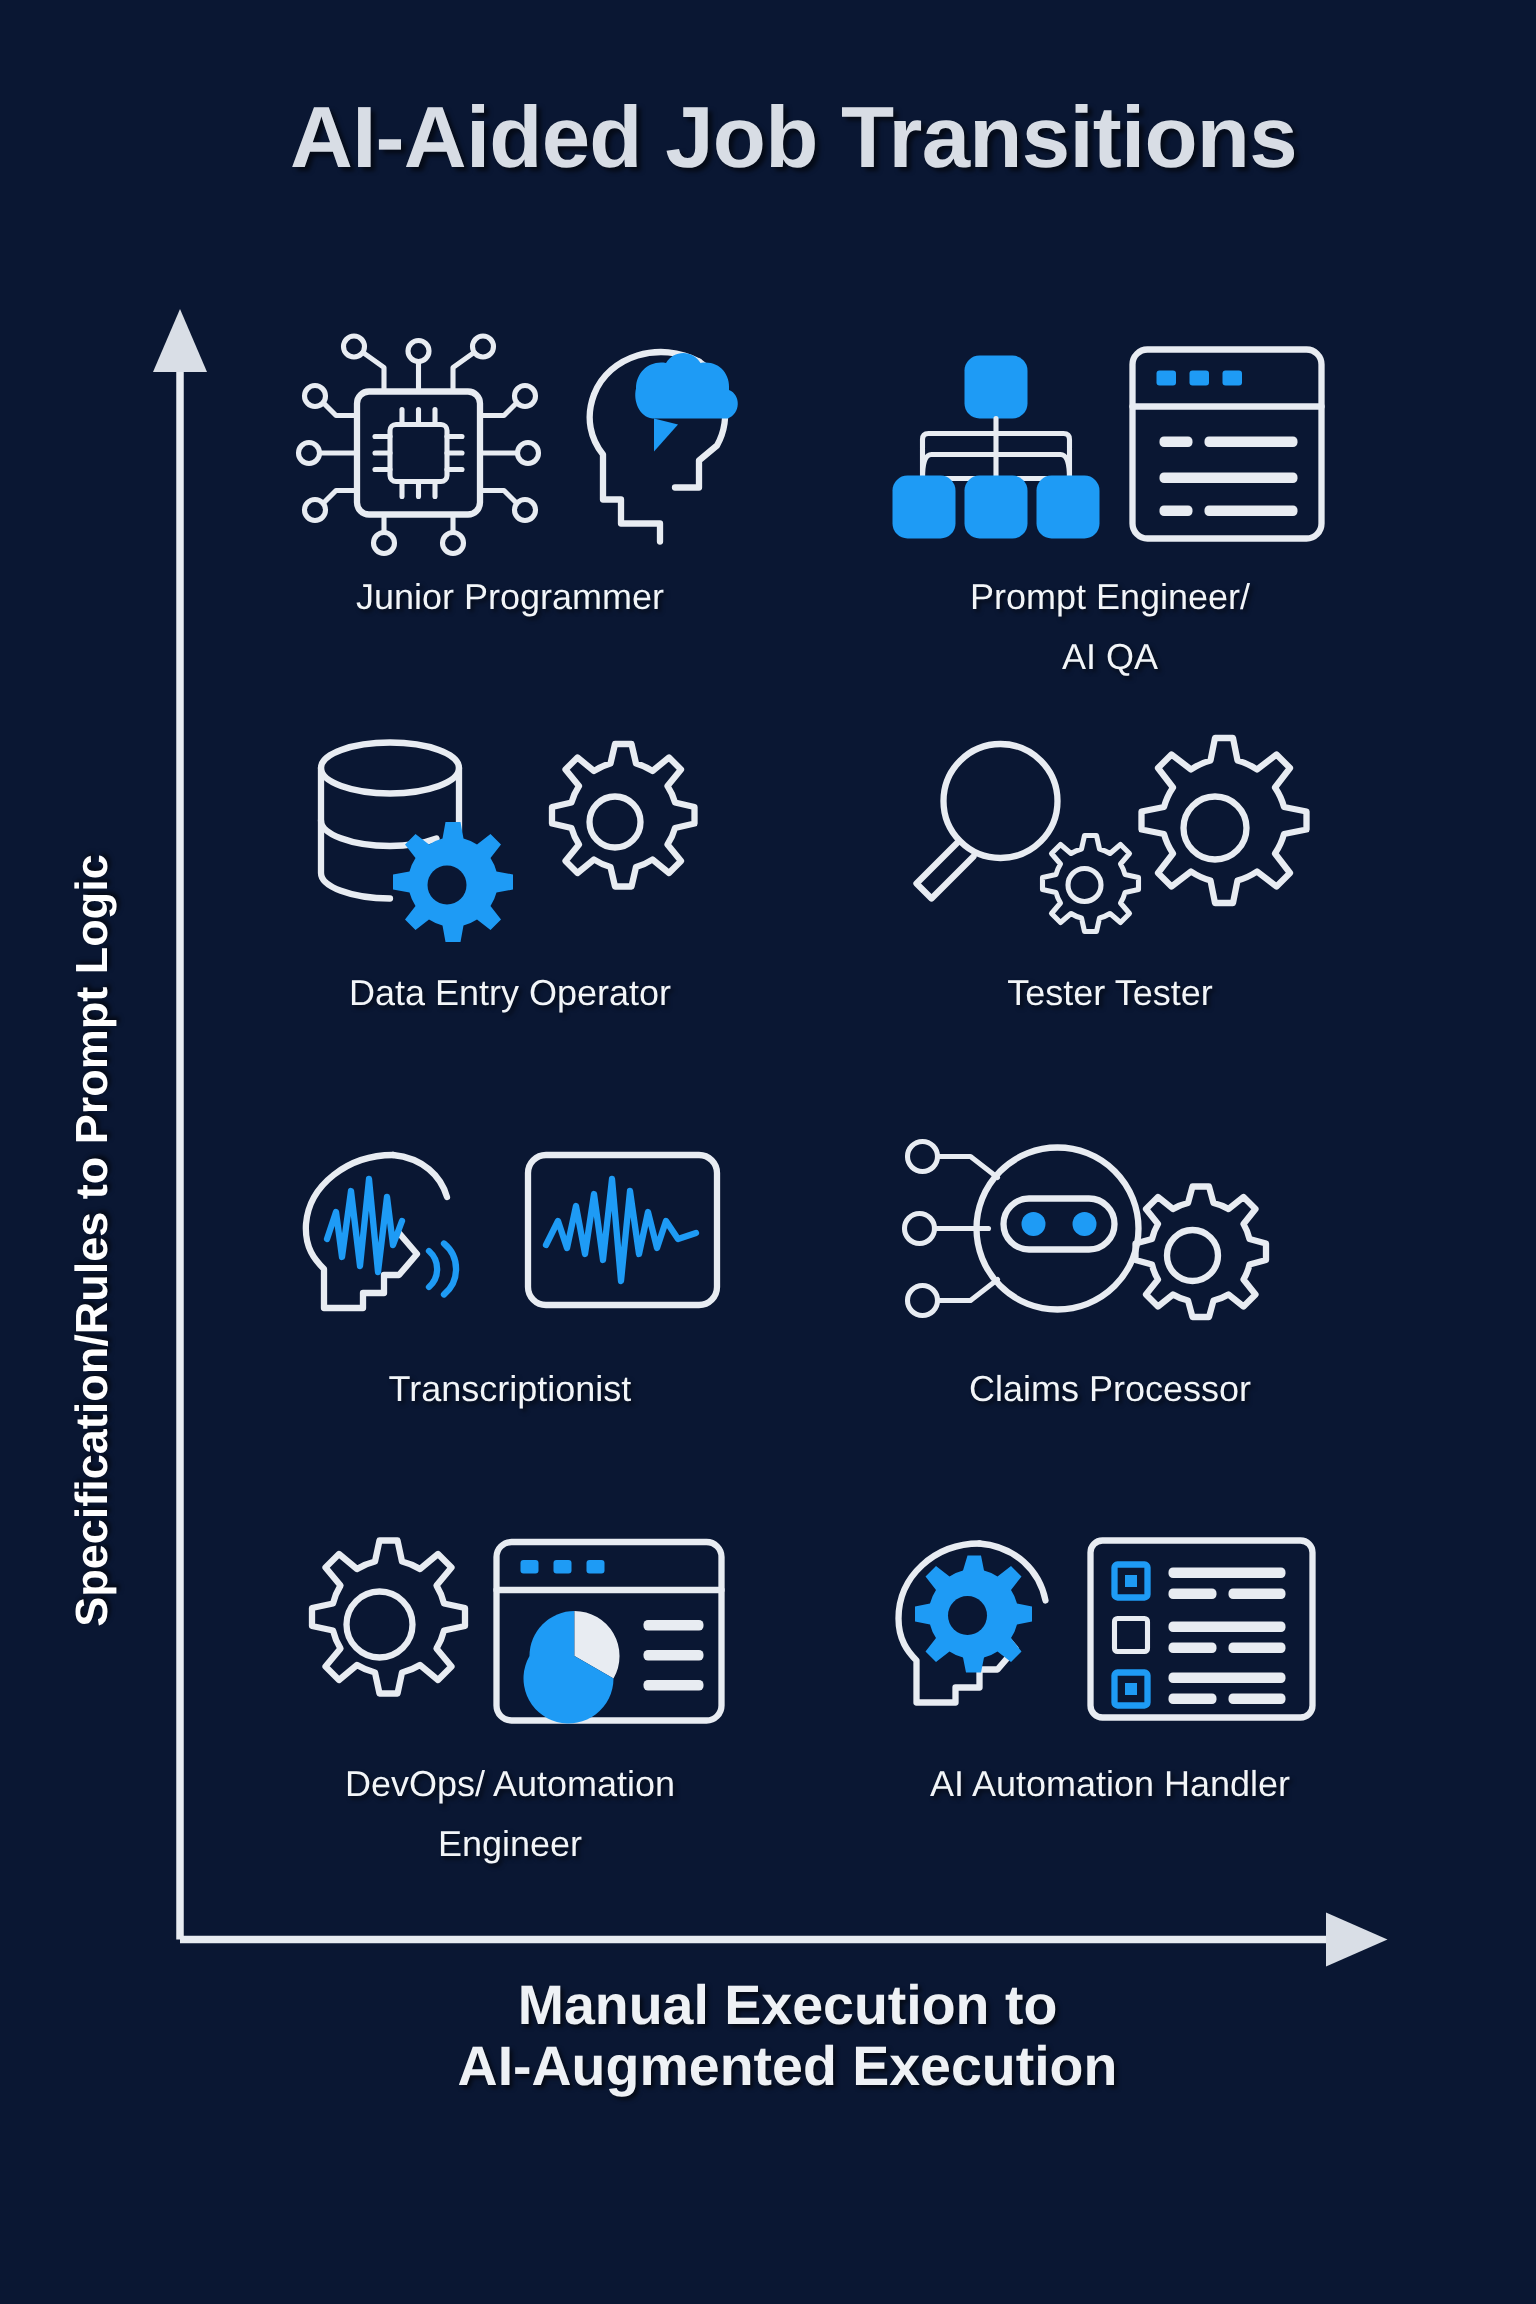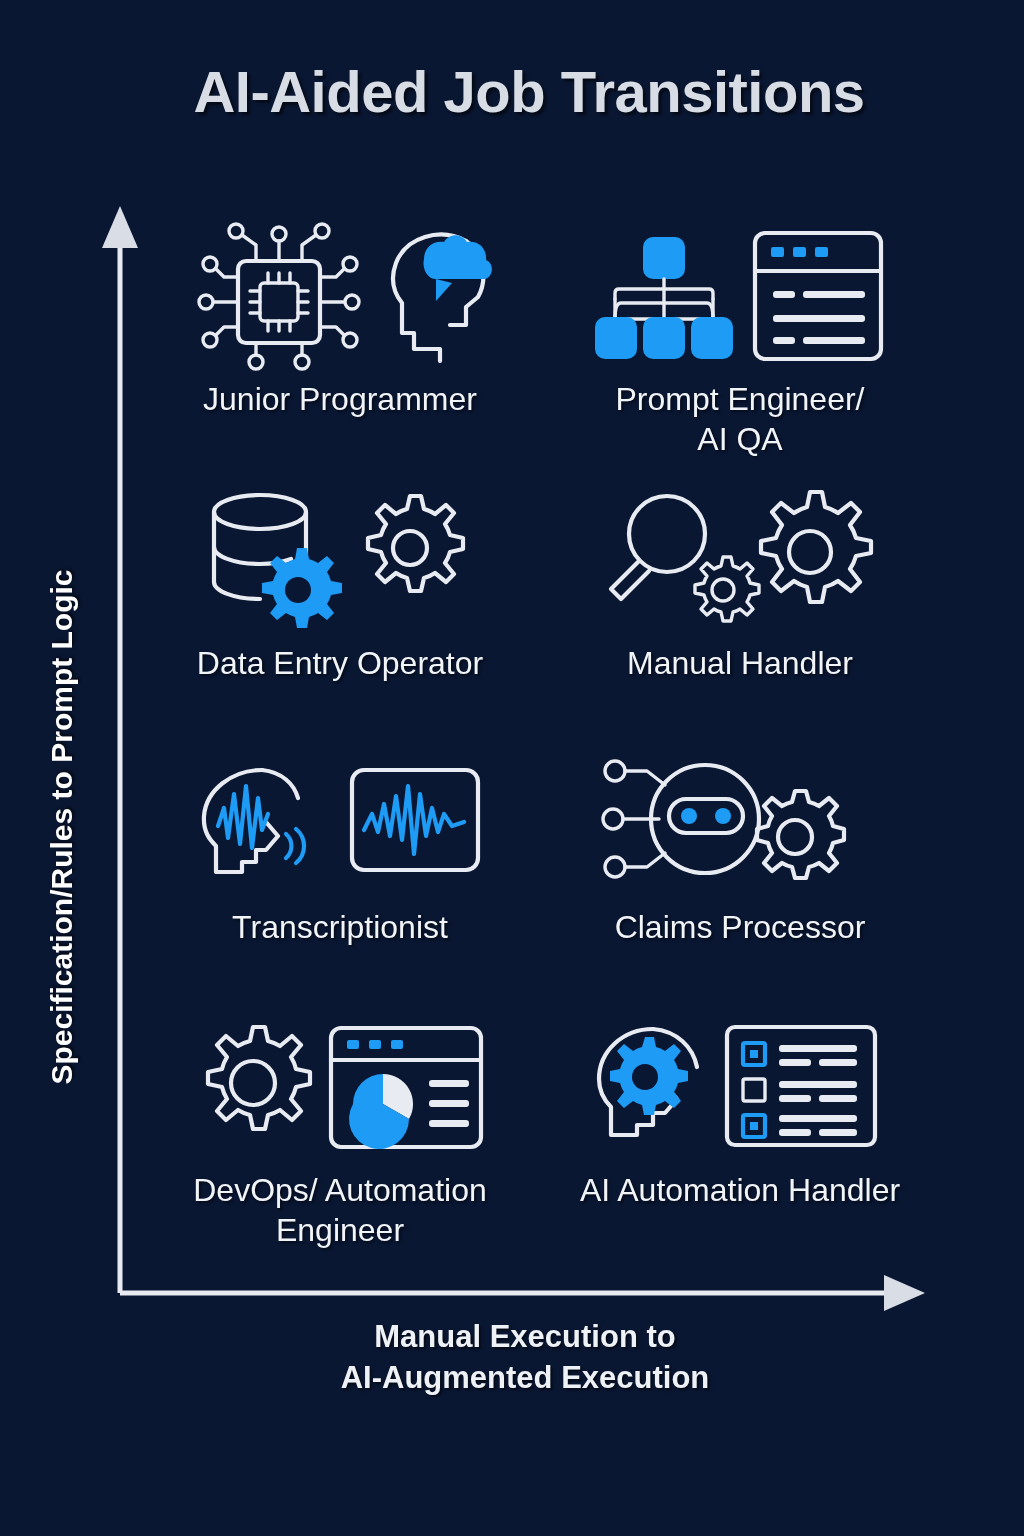--- a/index.html
+++ b/index.html
@@ -57,21 +57,21 @@
     white-space: nowrap;
   }
 
   
   #xlabel {
     position: absolute;
     left: 120px;
     top: 1316px;
     width: 810px;
     text-align: center;
-    font-size: 31px;
+    font-size: 37px;
     font-weight: bold;
     line-height: 41px;
     color: #eef1f5;
     text-shadow: 2px 2px 3px rgba(0,0,0,0.6);
   }
 
   
   #grid {
     position: absolute;
     left: 140px;
@@ -91,21 +91,21 @@
   }
   .icon-wrap {
     height: 150px;
     display: flex;
     align-items: center;
     justify-content: center;
   }
   .cell-label {
     margin-top: 8px;
     text-align: center;
-    font-size: 32px;
+    font-size: 24px;
     line-height: 40px;
     color: #f2f5f8;
     text-shadow: 2px 2px 3px rgba(0,0,0,0.55);
     font-weight: normal;
   }
   svg { display: block; overflow: visible; }
   .st { stroke: #e8ecf2; fill: none; stroke-width: 4.2; stroke-linecap: round; stroke-linejoin: round; }
   .st-thin { stroke: #e8ecf2; fill: none; stroke-width: 3.4; stroke-linecap: round; stroke-linejoin: round; }
   .fw { fill: #e8ecf2; stroke: none; }
   .fb { fill: #1e9bf5; stroke: none; }
@@ -258,21 +258,21 @@
           <path class="st-thin" d="M0,-33 l8,0 2,9 a24,24 0 0 1 7,3 l7,-6 6,6 -6,7 a24,24 0 0 1 3,7 l9,2 0,8 -9,2 a24,24 0 0 1 -3,7 l6,7 -6,6 -7,-6 a24,24 0 0 1 -7,3 l-2,9 -8,0 -2,-9 a24,24 0 0 1 -7,-3 l-7,6 -6,-6 6,-7 a24,24 0 0 1 -3,-7 l-9,-2 0,-8 9,-2 a24,24 0 0 1 3,-7 l-6,-7 6,-6 7,6 a24,24 0 0 1 7,-3 z"></path>
           <circle class="st-thin" cx="0" cy="0" r="11"></circle>
         </g>
         <g transform="translate(205,62)">
           <path class="st" d="M0,-60 l12,0 3,15 a44,44 0 0 1 13,6 l13,-10 9,9 -10,13 a44,44 0 0 1 6,13 l15,3 0,12 -15,3 a44,44 0 0 1 -6,13 l10,13 -9,9 -13,-10 a44,44 0 0 1 -13,6 l-3,15 -12,0 -3,-15 a44,44 0 0 1 -13,-6 l-13,10 -9,-9 10,-13 a44,44 0 0 1 -6,-13 l-15,-3 0,-12 15,-3 a44,44 0 0 1 6,-13 l-10,-13 9,-9 13,10 a44,44 0 0 1 13,-6 z"></path>
           <circle class="st" cx="0" cy="0" r="21"></circle>
         </g>
       </svg>
     </div>
     <div class="cell-label">
-      <div>Manual Handler</div>
+      <div>Tester Tester</div>
     </div>
   </div>
 
   <div class="cell">
     <div class="icon-wrap">
       <svg width="300" height="120" viewBox="0 0 300 120">
         <g>
           <path class="st" d="M72,6 C42,6 16,26 14,52 C13,68 20,76 26,82 L26,108 L52,108 L52,98 L66,98 L66,86 L76,86 L88,72 L76,58"></path>
           <path class="st" d="M72,6 C92,8 104,20 108,34"></path>
           <path class="sb" d="M28,62 L34,44 L38,74 L44,30 L50,80 L56,22 L62,84 L68,34 L72,66 L78,50"></path>

